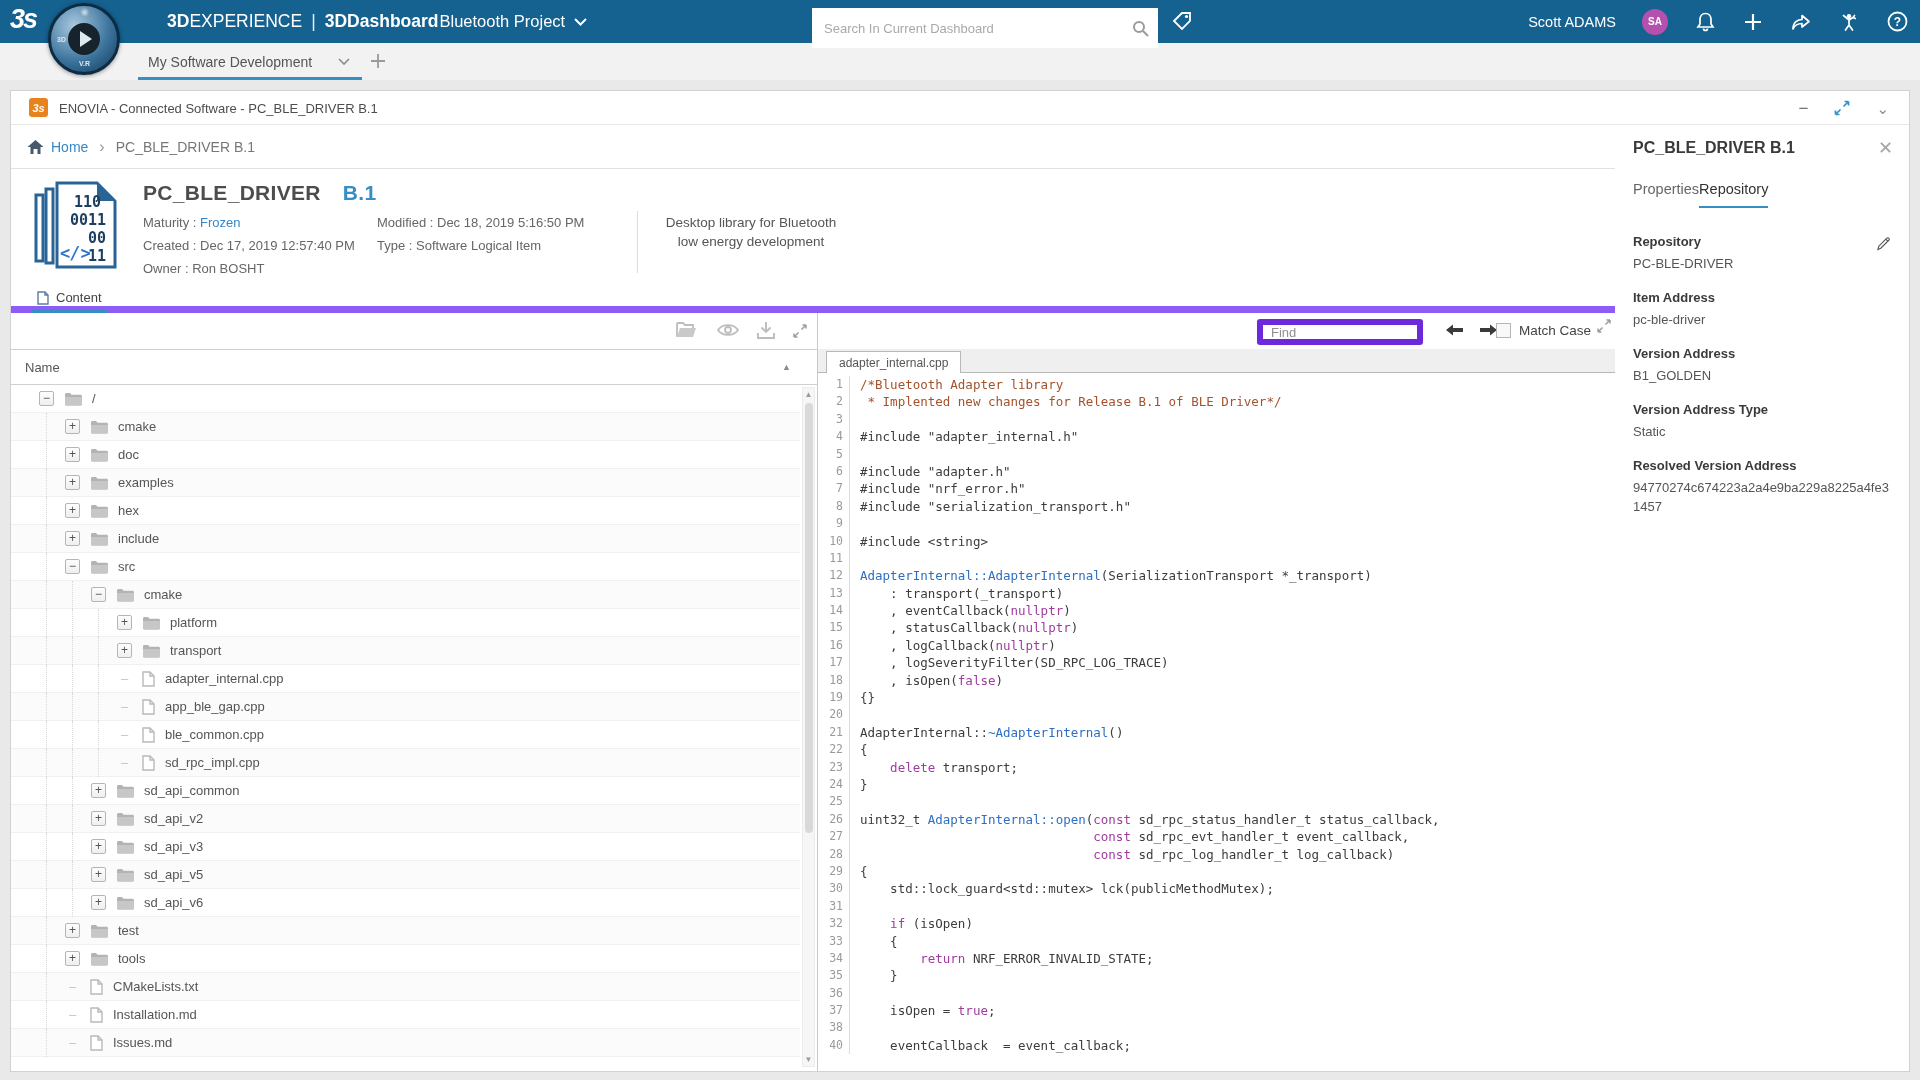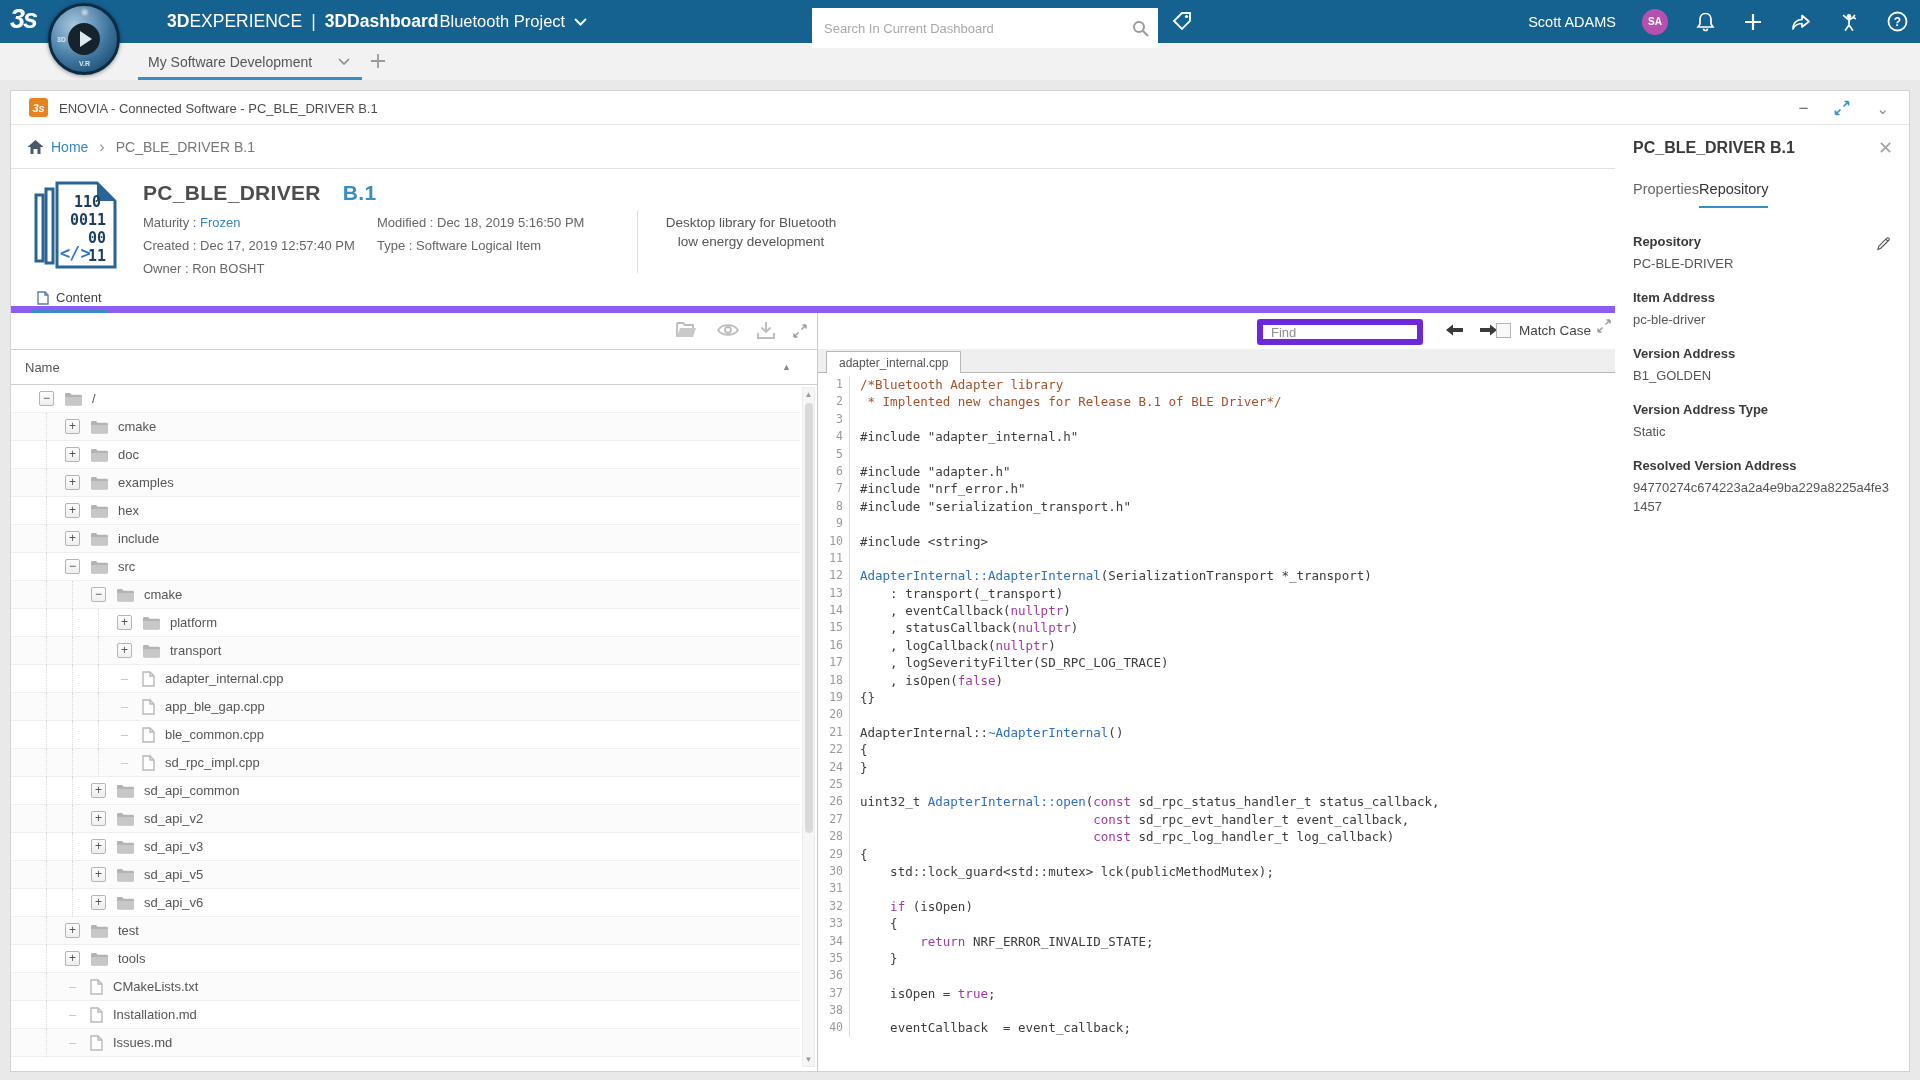--- a/index.html
+++ b/index.html
@@ -645,20 +645,21 @@
                 <div class="code-line"><span class="line-num">13</span><span><span class="tok-p">    : transport(_transport)</span></span></div>
                 <div class="code-line"><span class="line-num">14</span><span><span class="tok-p">    , eventCallback(</span><span class="tok-kw">nullptr</span><span class="tok-p">)</span></span></div>
                 <div class="code-line"><span class="line-num">15</span><span><span class="tok-p">    , statusCallback(</span><span class="tok-kw">nullptr</span><span class="tok-p">)</span></span></div>
                 <div class="code-line"><span class="line-num">16</span><span><span class="tok-p">    , logCallback(</span><span class="tok-kw">nullptr</span><span class="tok-p">)</span></span></div>
                 <div class="code-line"><span class="line-num">17</span><span><span class="tok-p">    , logSeverityFilter(SD_RPC_LOG_TRACE)</span></span></div>
                 <div class="code-line"><span class="line-num">18</span><span><span class="tok-p">    , isOpen(</span><span class="tok-kw">false</span><span class="tok-p">)</span></span></div>
                 <div class="code-line"><span class="line-num">19</span><span><span class="tok-p">{}</span></span></div>
                 <div class="code-line"><span class="line-num">20</span><span></span></div>
                 <div class="code-line"><span class="line-num">21</span><span><span class="tok-p">AdapterInternal::</span><span class="tok-fn">~AdapterInternal</span><span class="tok-p">()</span></span></div>
                 <div class="code-line"><span class="line-num">22</span><span><span class="tok-p">{</span></span></div>
+                <div class="code-line"><span class="line-num">23</span><span><span class="tok-p">    </span><span class="tok-kw">delete</span><span class="tok-p"> transport;</span></span></div>
                 <div class="code-line"><span class="line-num">24</span><span><span class="tok-p">}</span></span></div>
                 <div class="code-line"><span class="line-num">25</span><span></span></div>
                 <div class="code-line"><span class="line-num">26</span><span><span class="tok-p">uint32_t </span><span class="tok-fn">AdapterInternal::open</span><span class="tok-p">(</span><span class="tok-kw">const</span><span class="tok-p"> sd_rpc_status_handler_t status_callback,</span></span></div>
                 <div class="code-line"><span class="line-num">27</span><span><span class="tok-p">                               </span><span class="tok-kw">const</span><span class="tok-p"> sd_rpc_evt_handler_t event_callback,</span></span></div>
                 <div class="code-line"><span class="line-num">28</span><span><span class="tok-p">                               </span><span class="tok-kw">const</span><span class="tok-p"> sd_rpc_log_handler_t log_callback)</span></span></div>
                 <div class="code-line"><span class="line-num">29</span><span><span class="tok-p">{</span></span></div>
                 <div class="code-line"><span class="line-num">30</span><span><span class="tok-p">    std::lock_guard&lt;std::mutex&gt; lck(publicMethodMutex);</span></span></div>
                 <div class="code-line"><span class="line-num">31</span><span></span></div>
                 <div class="code-line"><span class="line-num">32</span><span><span class="tok-p">    </span><span class="tok-kw">if</span><span class="tok-p"> (isOpen)</span></span></div>
                 <div class="code-line"><span class="line-num">33</span><span><span class="tok-p">    {</span></span></div>

